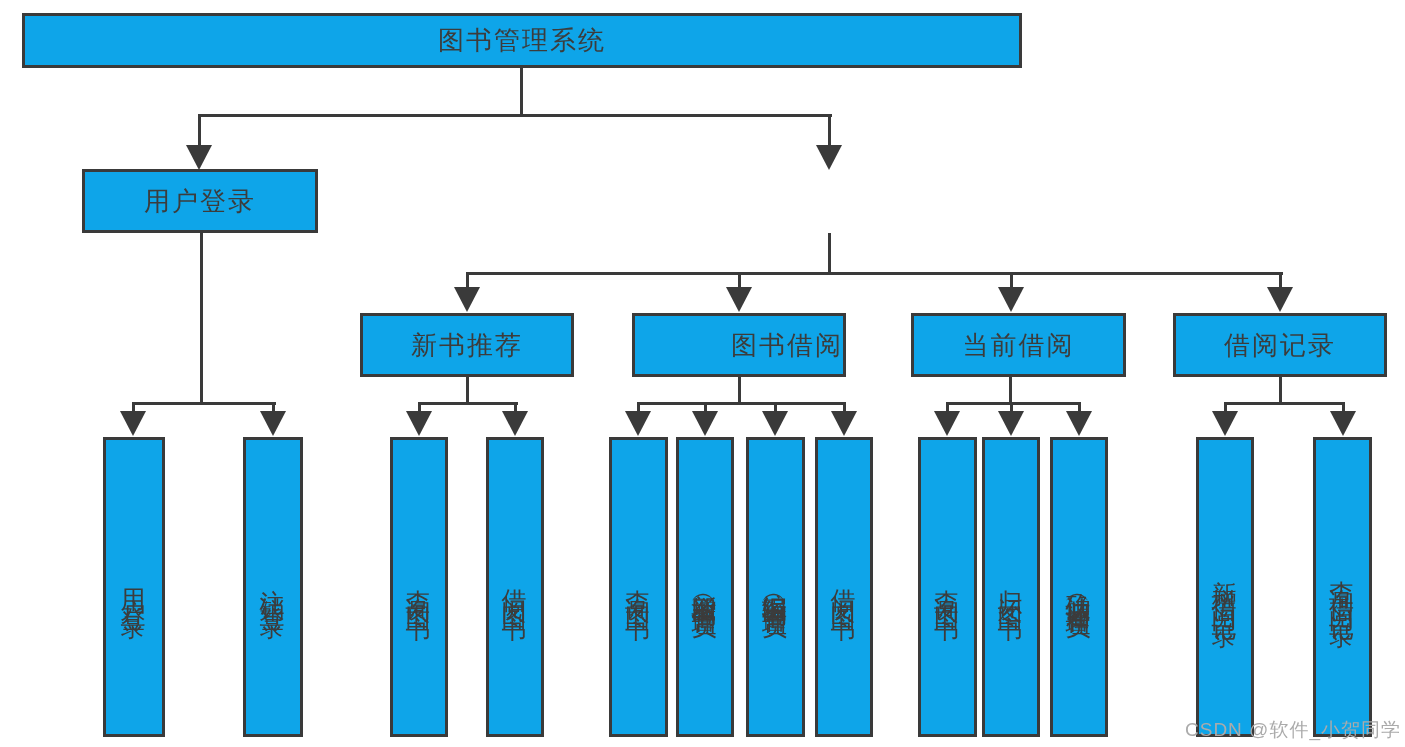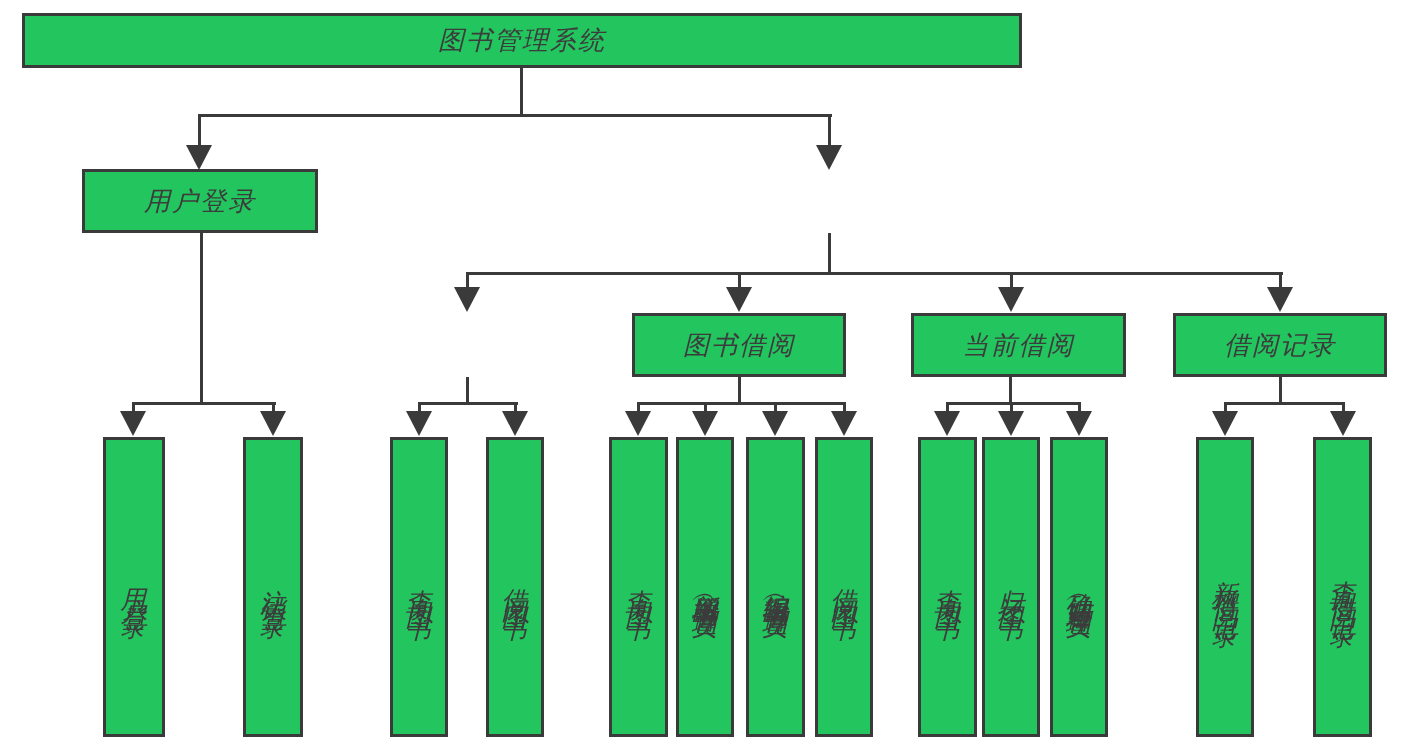--- a/index.html
+++ b/index.html
@@ -8,22 +8,22 @@
     --wm:#ababab;
     --bg:#ffffff;
   }
   html,body{margin:0;padding:0;background:#fff;}
   .stage{
     position:relative;width:1405px;height:747px;background:var(--bg);
     font-family:"Liberation Sans","DejaVu Sans",sans-serif;overflow:hidden;
   }
   
   .box{
-    position:absolute;background:#22c55e;border:3px solid var(--line);
-    box-sizing:border-box;display:flex;align-items:center;justify-content:center;font-style:italic;
+    position:absolute;background:#0ea5e9;border:3px solid var(--line);
+    box-sizing:border-box;display:flex;align-items:center;justify-content:center;
   }
   .hl{font-size:26px;color:var(--text);letter-spacing:2px;white-space:nowrap;}
   .vl{
     writing-mode:vertical-rl;text-orientation:mixed;
     font-size:25px;color:var(--text);letter-spacing:9px;white-space:nowrap;
   }
   .vl.long{letter-spacing:3px;}
   
   .seg{position:absolute;background:var(--line);}
   
@@ -116,21 +116,24 @@
   </div>
 
   <div class="box" style="left:22px;top:13px;width:1000px;height:55px;">
     <span class="hl">图书管理系统</span>
   </div>
 
   <div class="box" style="left:82px;top:169px;width:236px;height:64px;">
     <span class="hl">用户登录</span>
   </div>
 
-  <div class="box" style="left:632px;top:313px;width:214px;height:64px;">
+  <div class="box" style="left:360px;top:313px;width:214px;height:64px;">
+    <span class="hl">新书推荐</span>
+  </div>
+  <div class="box" style="left:632px;top:313px;width:214px;height:64px;justify-content:flex-end;">
     <span class="hl">图书借阅</span>
   </div>
   <div class="box" style="left:903px;top:313px;width:215px;height:64px;margin-left:8px;">
     <span class="hl">当前借阅</span>
   </div>
   <div class="box" style="left:1173px;top:313px;width:214px;height:64px;">
     <span class="hl">借阅记录</span>
   </div>
 
   <div class="box" style="left:103px;top:437px;width:62px;height:300px;">
@@ -170,14 +173,15 @@
     <span class="vl long">确认归还（管理员）</span>
   </div>
 
   <div class="box" style="left:1196px;top:437px;width:58px;height:300px;">
     <span class="vl">新增借阅记录</span>
   </div>
   <div class="box" style="left:1313px;top:437px;width:59px;height:300px;">
     <span class="vl">查询借阅记录</span>
   </div>
 
+  <div class="watermark">CSDN @软件_小贺同学</div>
 
 </div>
 
 </body></html>

